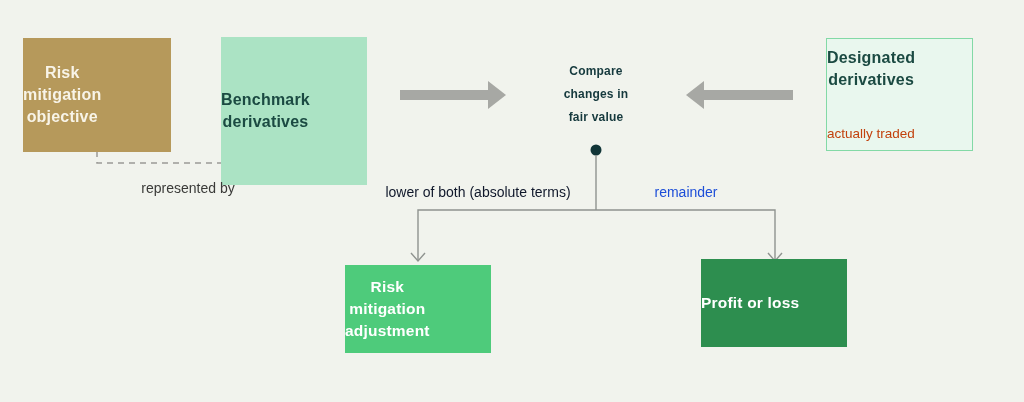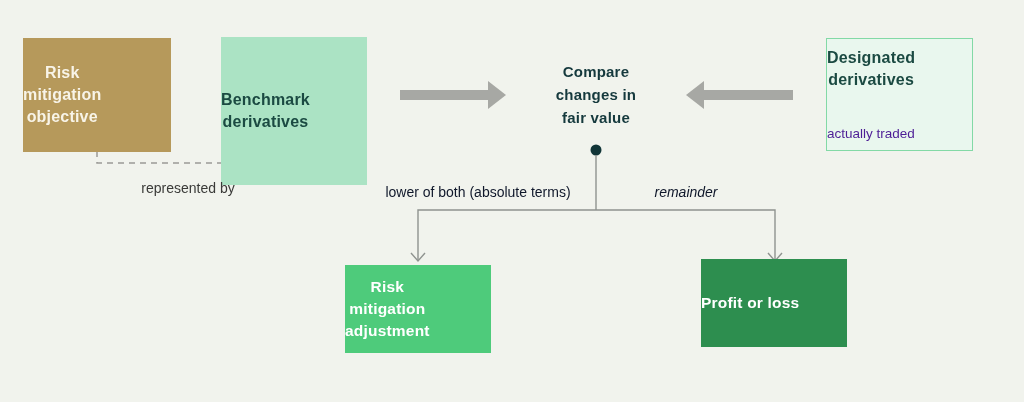--- a/index.html
+++ b/index.html
@@ -45,21 +45,21 @@
   }
   .box-designated {
     left: 826px; top: 38px; width: 147px; height: 113px;
     border-width: 1px; border-style: solid; gap: 32px;
   }
   .compare-label {
     left: 521px; top: 60px; width: 150px;
     position: absolute;
     text-align: center;
     font-weight: bold;
-    font-size: 15px;
+    font-size: 12px;
     line-height: 23px;
     letter-spacing: 0.2px;
   }
   .box-adjustment {
     left: 345px; top: 265px; width: 146px; height: 88px;
   }
   .box-profit {
     left: 701px; top: 259px; width: 146px; height: 88px;
   }
   .edge-label {
@@ -110,28 +110,28 @@
 derivatives</div>
   </div>
 
   <div class="compare-label prewrap" style="color: rgb(21, 57, 61);">Compare
 changes in
 fair value</div>
 
   <div class="node box-designated" style="background-color: rgb(233, 247, 238); border-color: rgb(131, 217, 166);">
     <div class="node-title prewrap" style="color: rgb(27, 74, 66);">Designated
 derivatives</div>
-    <div class="node-subtitle prewrap" style="color: #4c1d95;">actually traded</div>
+    <div class="node-subtitle prewrap" style="color: #c2410c;">actually traded</div>
   </div>
 
   <div class="edge-label lbl-represented" style="color: rgb(58, 58, 56);">represented by</div>
 
   <div class="edge-label lbl-lower" style="color: #0f172a;">lower of both (absolute terms)</div>
 
-  <div class="edge-label lbl-remainder" style="color: #0f172a; font-style: italic;">remainder</div>
+  <div class="edge-label lbl-remainder" style="color: #1d4ed8;">remainder</div>
 
   <div class="node box-adjustment" style="background-color: rgb(78, 203, 123);">
     <div class="node-title prewrap" style="font-size: 15.5px; color: rgb(255, 255, 255);">Risk
 mitigation
 adjustment</div>
   </div>
 
   <div class="node box-profit" style="background-color: rgb(45, 142, 79);">
     <div class="node-title prewrap" style="font-size: 15.5px; color: rgb(255, 255, 255);">Profit or loss</div>
   </div>

